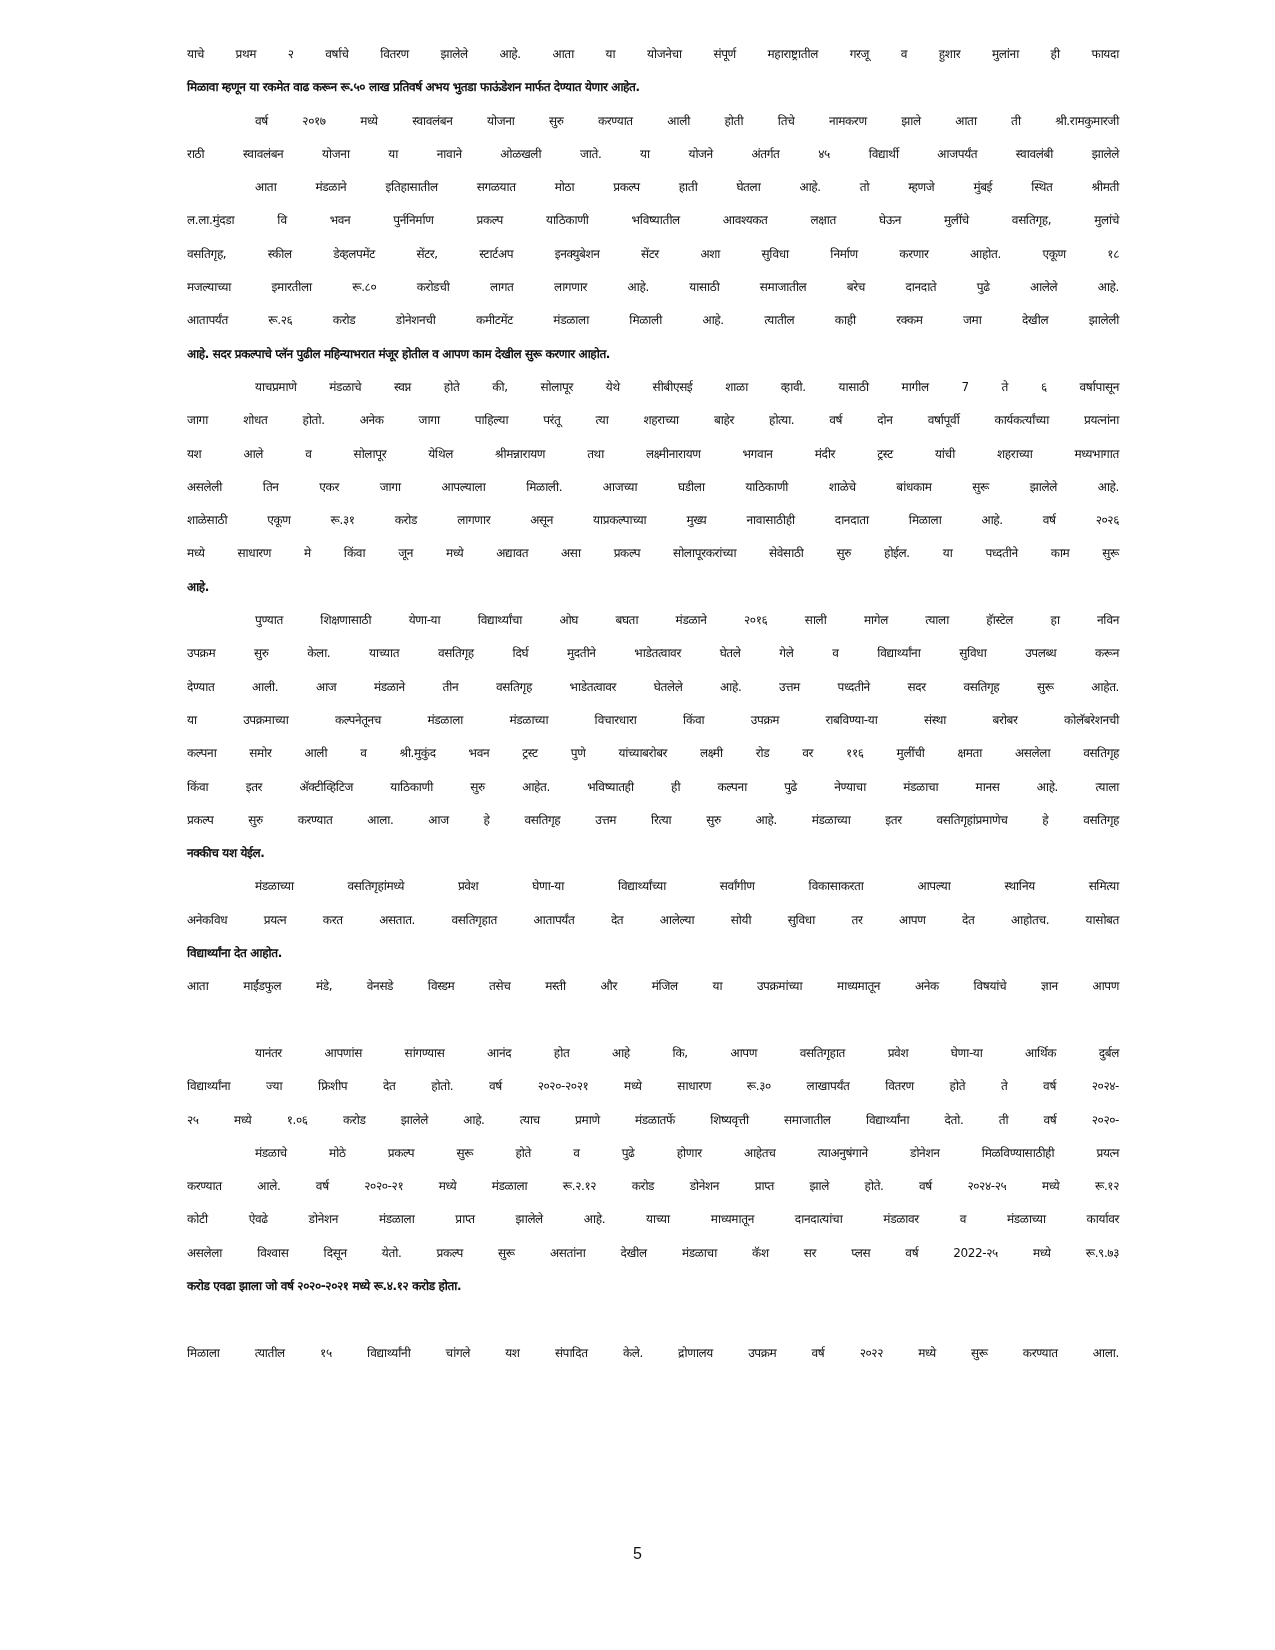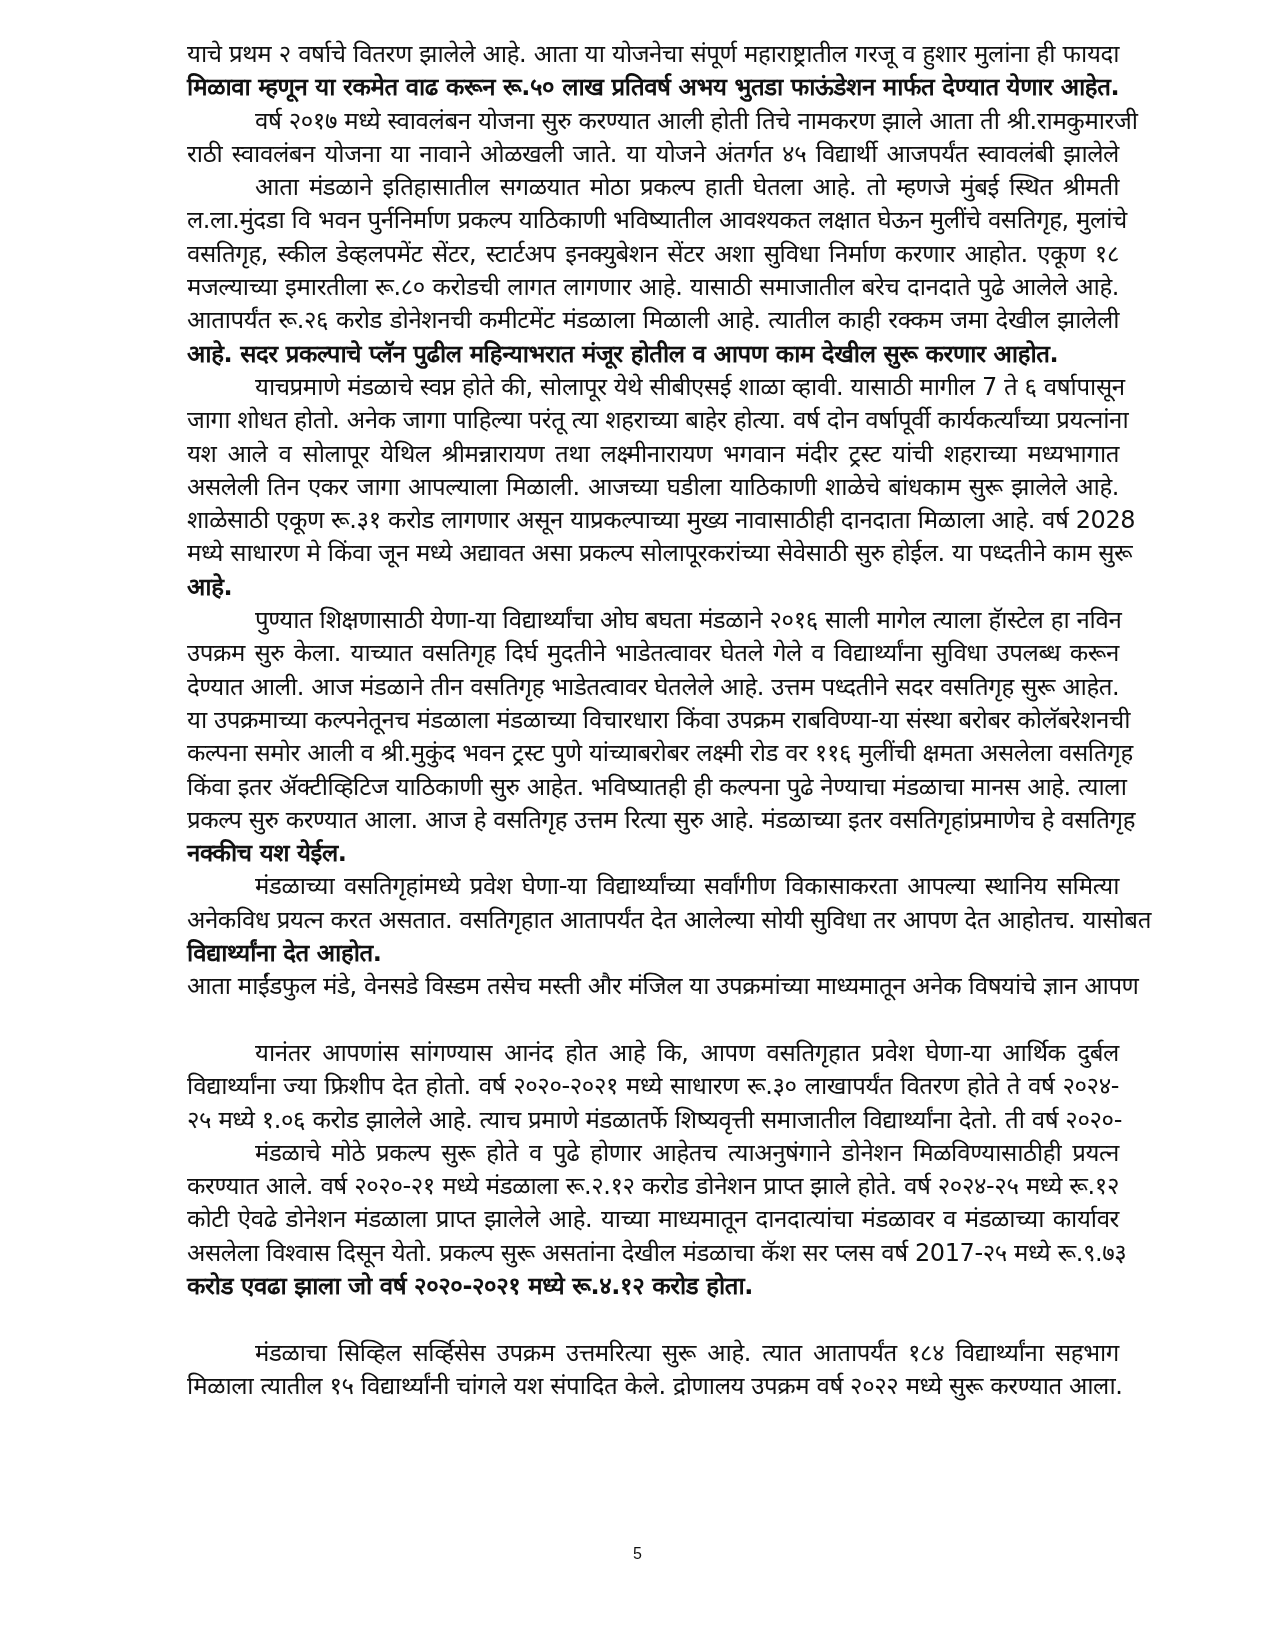--- a/index.html
+++ b/index.html
@@ -1,20 +1,20 @@
 <!DOCTYPE html>
 <html><head>
 <meta charset="utf-8">
 <style>
   html, body { margin: 0; padding: 0; background: #ffffff; }
   body { width: 1275px; height: 1650px; position: relative; overflow: hidden; }
   .page {
     position: absolute; left: 187px; top: 38px; width: 932px;
     font-family: "DejaVu Sans", sans-serif;
-    font-size: 24px; color: #111111;
+    font-size: 12px; color: #111111;
     line-height: 33.3px;
   }
   .line {
     display: block; white-space: nowrap; height: 33.3px;
     text-align: justify; text-align-last: justify;
     letter-spacing: -0.4px;
   }
   .line.last { text-align-last: left; font-weight: bold; }
   .line.indent { padding-left: 68px; }
   .gap { display: block; height: 33.3px; }
@@ -47,21 +47,21 @@
     <span class="line">मजल्याच्या इमारतीला रू.८० करोडची लागत लागणार आहे. यासाठी समाजातील बरेच दानदाते पुढे आलेले आहे.</span>
     <span class="line">आतापर्यंत रू.२६ करोड डोनेशनची कमीटमेंट मंडळाला मिळाली आहे. त्यातील काही रक्कम जमा देखील झालेली</span>
     <span class="line last">आहे. सदर प्रकल्पाचे प्लॅन पुढील महिन्याभरात मंजूर होतील व आपण काम देखील सुरू करणार आहोत.</span>
   </div>
 
   <div>
     <span class="line indent">याचप्रमाणे मंडळाचे स्वप्न होते की, सोलापूर येथे सीबीएसई शाळा व्हावी. यासाठी मागील 7 ते ६  वर्षापासून</span>
     <span class="line">जागा शोधत होतो. अनेक जागा पाहिल्या परंतू त्या शहराच्या बाहेर होत्या. वर्ष दोन वर्षापूर्वी कार्यकर्त्यांच्या प्रयत्नांना</span>
     <span class="line">यश आले व सोलापूर येथिल श्रीमन्नारायण तथा लक्ष्मीनारायण भगवान मंदीर ट्रस्ट यांची शहराच्या मध्यभागात</span>
     <span class="line">असलेली तिन एकर जागा आपल्याला मिळाली. आजच्या घडीला याठिकाणी शाळेचे बांधकाम सुरू झालेले आहे.</span>
-    <span class="line">शाळेसाठी एकूण रू.३१ करोड लागणार असून याप्रकल्पाच्या मुख्य नावासाठीही दानदाता मिळाला आहे. वर्ष 2028</span>
+    <span class="line">शाळेसाठी एकूण रू.३१ करोड लागणार असून याप्रकल्पाच्या मुख्य नावासाठीही दानदाता मिळाला आहे. वर्ष २०२६</span>
     <span class="line">मध्ये साधारण मे किंवा जून मध्ये अद्यावत असा प्रकल्प सोलापूरकरांच्या सेवेसाठी सुरु होईल. या पध्दतीने काम सुरू</span>
     <span class="line last">आहे.</span>
   </div>
 
   <div>
     <span class="line indent">पुण्यात  शिक्षणासाठी येणा-या विद्यार्थ्यांचा ओघ बघता मंडळाने २०१६ साली मागेल त्याला हॅास्टेल हा नविन</span>
     <span class="line">उपक्रम सुरु केला. याच्यात वसतिगृह दिर्घ मुदतीने भाडेतत्वावर घेतले गेले व विद्यार्थ्यांना सुविधा उपलब्ध करून</span>
     <span class="line">देण्यात आली. आज मंडळाने तीन वसतिगृह  भाडेतत्वावर घेतलेले आहे. उत्तम पध्दतीने सदर वसतिगृह सुरू आहेत.</span>
     <span class="line">या उपक्रमाच्या कल्पनेतूनच मंडळाला मंडळाच्या विचारधारा किंवा उपक्रम राबविण्या-या संस्था बरोबर कोलॅबरेशनची</span>
     <span class="line">कल्पना समोर आली व श्री.मुकुंद भवन ट्रस्ट पुणे यांच्याबरोबर लक्ष्मी रोड वर ११६ मुलींची क्षमता असलेला वसतिगृह</span>
@@ -82,26 +82,25 @@
   <div>
     <span class="line indent">यानंतर आपणांस सांगण्यास आनंद होत आहे कि, आपण वसतिगृहात प्रवेश घेणा-या आर्थिक दुर्बल</span>
     <span class="line">विद्यार्थ्यांना ज्या फ्रिशीप देत होतो. वर्ष २०२०-२०२१ मध्ये साधारण रू.३० लाखापर्यंत वितरण होते ते वर्ष २०२४-</span>
     <span class="line">२५ मध्ये १.०६ करोड झालेले आहे. त्याच प्रमाणे मंडळातर्फे शिष्यवृत्ती समाजातील विद्यार्थ्यांना देतो.  ती वर्ष २०२०-</span>
   </div>
 
   <div>
     <span class="line indent">मंडळाचे मोठे प्रकल्प सुरू होते व पुढे होणार  आहेतच  त्याअनुषंगाने डोनेशन मिळविण्यासाठीही प्रयत्न</span>
     <span class="line">करण्यात आले. वर्ष २०२०-२१ मध्ये मंडळाला रू.२.१२ करोड डोनेशन प्राप्त झाले होते. वर्ष २०२४-२५ मध्ये रू.१२</span>
     <span class="line">कोटी ऐवढे डोनेशन मंडळाला प्राप्त झालेले आहे. याच्या माध्यमातून दानदात्यांचा मंडळावर व मंडळाच्या कार्यावर</span>
-    <span class="line">असलेला विश्वास दिसून येतो. प्रकल्प सुरू असतांना देखील मंडळाचा कॅश सर प्लस वर्ष 2017-२५ मध्ये रू.९.७३</span>
+    <span class="line">असलेला विश्वास दिसून येतो. प्रकल्प सुरू असतांना देखील मंडळाचा कॅश सर प्लस वर्ष 2022-२५ मध्ये रू.९.७३</span>
     <span class="line last">करोड एवढा झाला जो वर्ष २०२०-२०२१ मध्ये रू.४.१२ करोड होता.</span>
   </div>
 
   <span class="gap"></span>
 
   <div>
-    <span class="line indent">मंडळाचा सिव्हिल सर्व्हिसेस उपक्रम उत्तमरित्या सुरू आहे. त्यात  आतापर्यंत १८४ विद्यार्थ्यांना सहभाग</span>
     <span class="line">मिळाला त्यातील १५ विद्यार्थ्यांनी चांगले यश संपादित केले. द्रोणालय उपक्रम वर्ष २०२२ मध्ये सुरू करण्यात आला.</span>
   </div>
 
 </div>
 
 <div class="page-number">5</div>
 
 </body></html>

